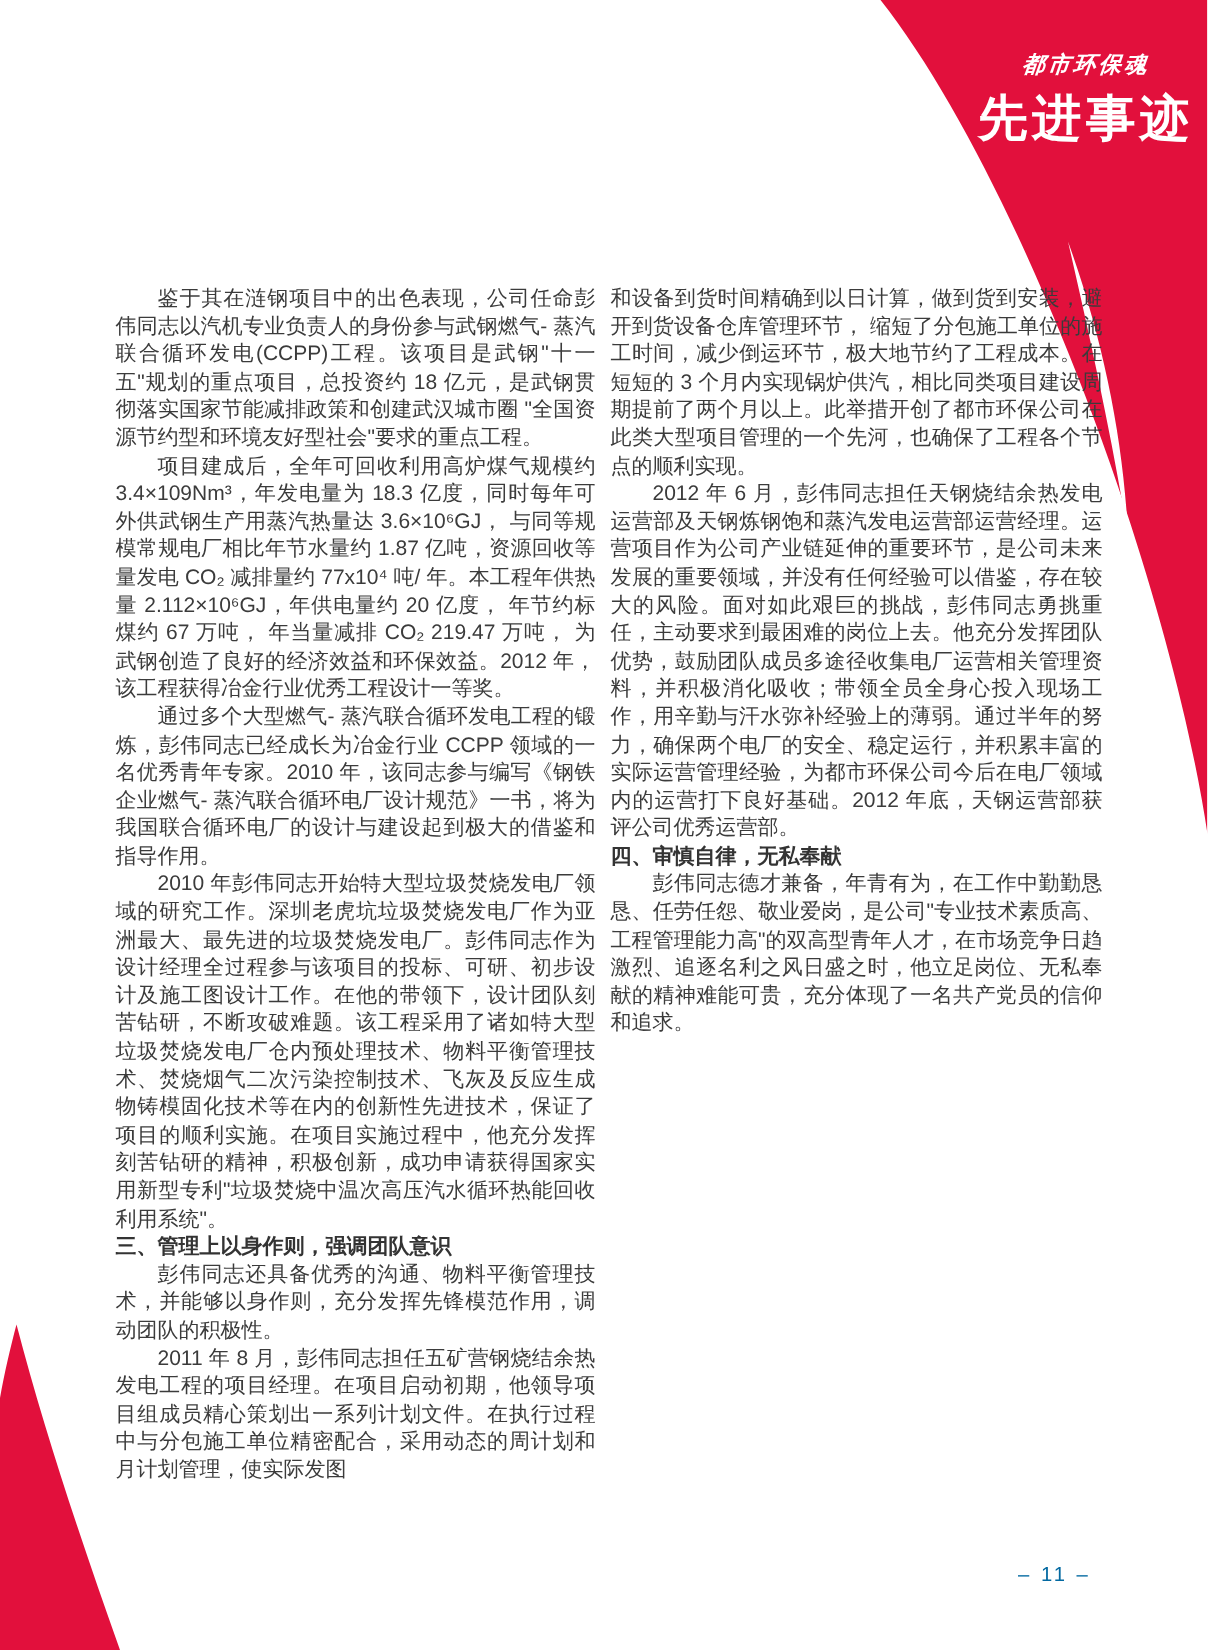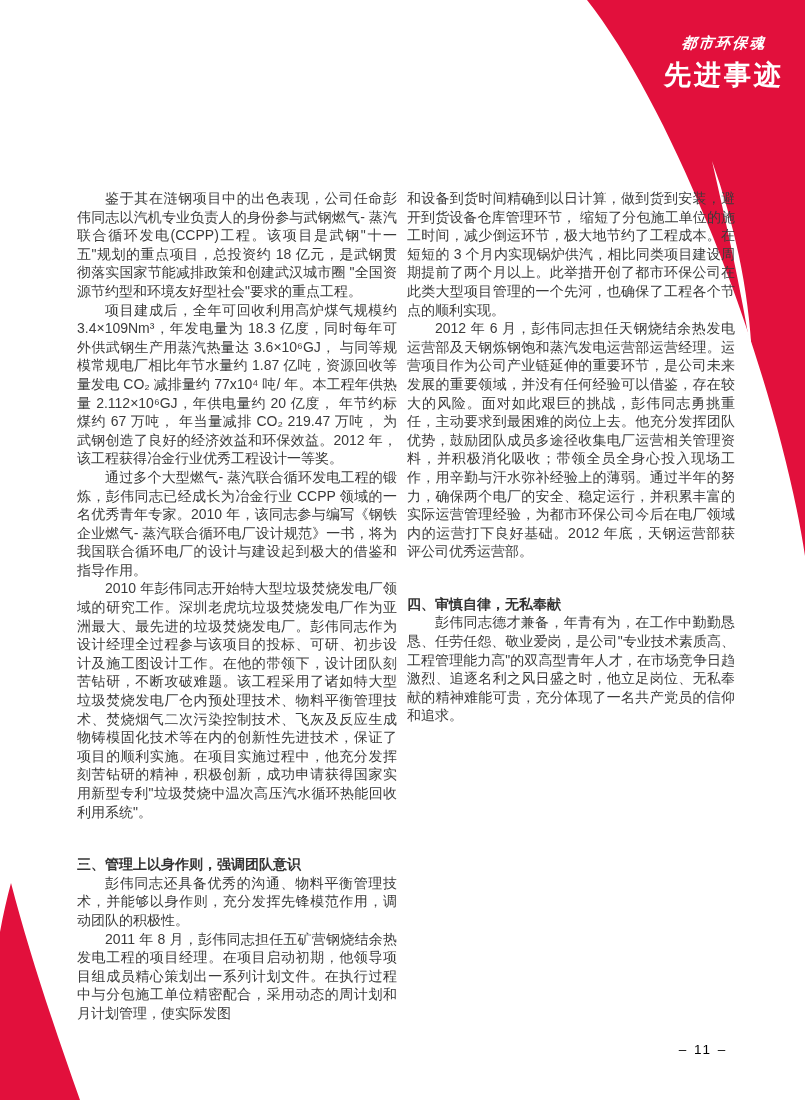--- a/index.html
+++ b/index.html
@@ -15,36 +15,36 @@
     text-align:center; color:#ffffff; z-index:2;
   }
   .masthead .logo {
     font-family:"Liberation Serif", serif;
     font-style:italic; font-weight:bold;
     font-size:15px; letter-spacing:2px;
     transform:skewX(-6deg);
     margin-bottom:4px; white-space:nowrap;
   }
   .masthead .section-title {
-    font-size:27px; font-weight:bold; letter-spacing:3px; white-space:nowrap;
+    font-size:33px; font-weight:bold; letter-spacing:3px; white-space:nowrap;
   }
   .content {
     position:absolute; left:77px; top:189px; width:658px;
     display:flex; gap:10px; z-index:1;
   }
   .col { color:#3b3b3b; font-size:14px; line-height:18.6px; }
   .col.left  { width:320px; }
   .col.right { width:328px; }
   .col p { text-align:justify; margin:0; }
   .col p.indent { text-indent:2em; }
   .col p.flush  { text-indent:0; }
-  .col p.sec-heading { text-indent:0; font-weight:bold; color:#333;margin-top:34px; }
+  .col p.sec-heading { text-indent:0; font-weight:bold; color:#333; }
   .folio {
     position:absolute; left:668px; top:1042px; width:70px;
-    text-align:center; color:#000000; font-size:13.5px; letter-spacing:2px;
+    text-align:center; color:#0369a1; font-size:13.5px; letter-spacing:2px;
   }
 </style>
 </head>
 <body>
 
 <div class="page">
 
   <svg class="decor" viewBox="0 0 805 1100" xmlns="http://www.w3.org/2000/svg">
     <path d="M587,0 L805,0 L805,556 C791,462 752,330 706,220 C670,133 628,52 587,0 Z" fill="#e2103c"></path>
     <path fill="#ffffff" d="M712,161 C735,225 749,292 752,357 C741,290 726,222 712,161 Z"></path>

